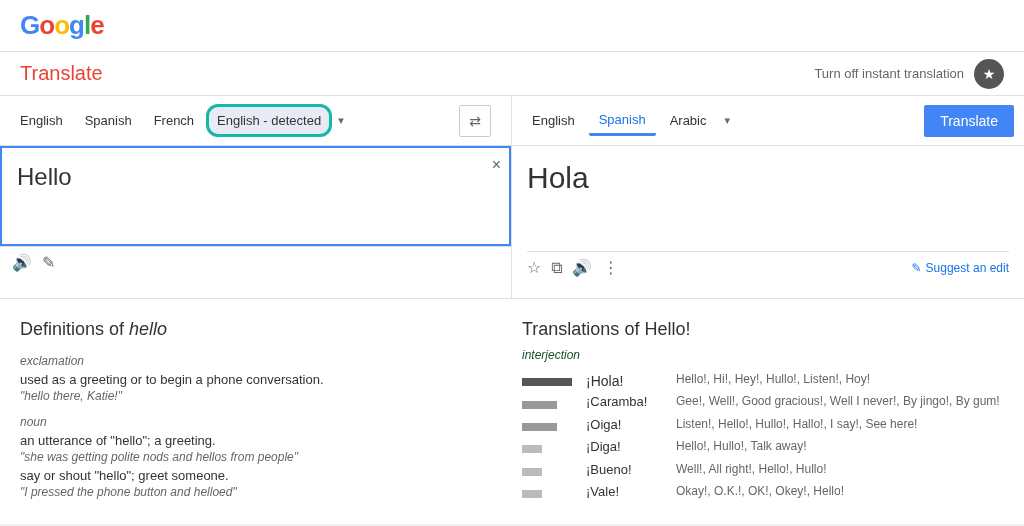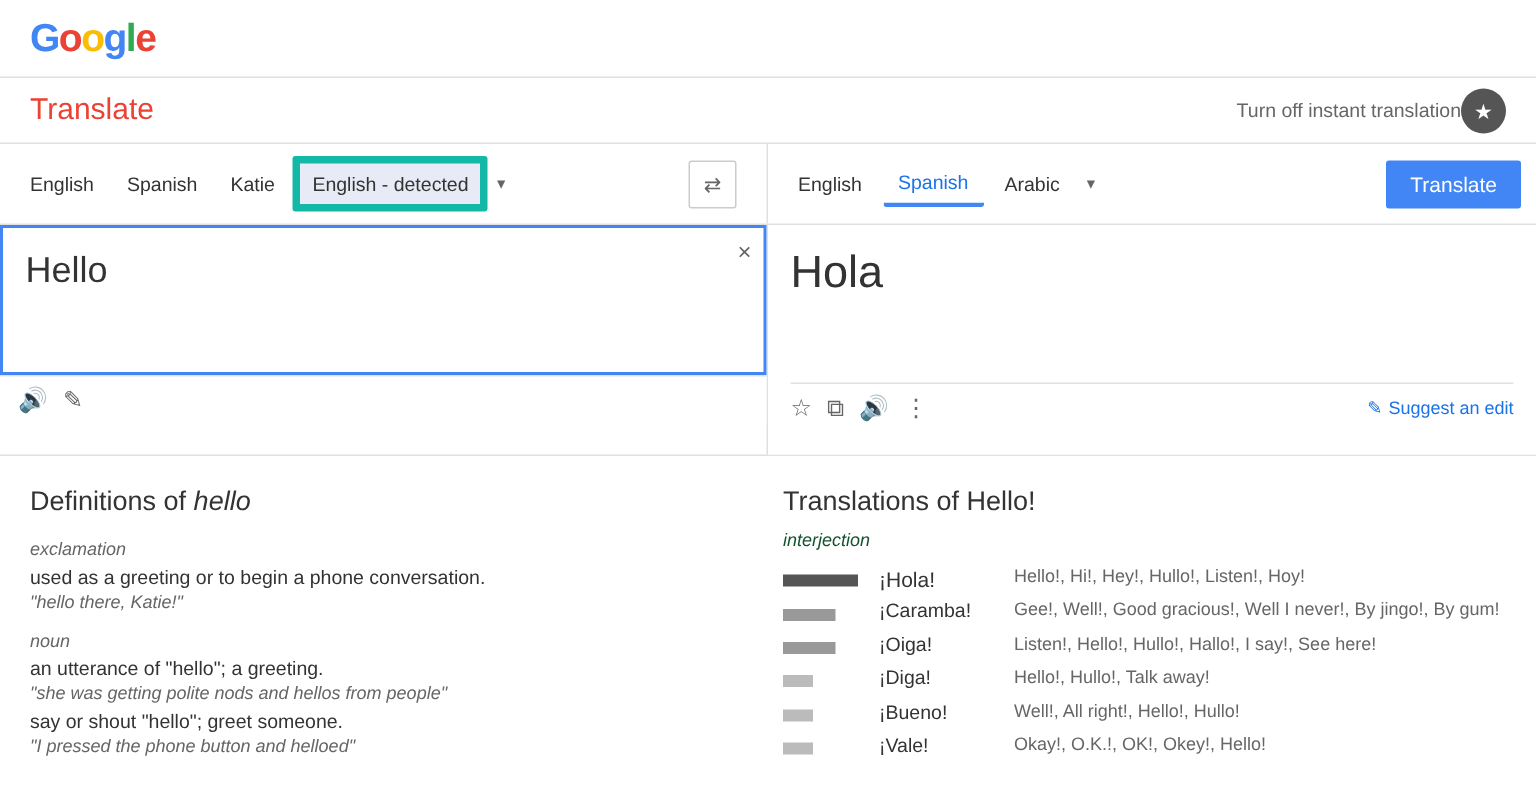--- a/index.html
+++ b/index.html
@@ -37,20 +37,21 @@
       height: 44px;
     }
     .translate-title {
       color: #EA4335;
       font-size: 20px;
       font-weight: normal;
     }
     .instant-controls {
       display: flex;
       align-items: center;
+      gap: 10px;
       text-align: center;
     }
     .instant-text {
       color: #666;
       font-size: 13px;
     }
     .star-btn {
       width: 30px;
       height: 30px;
       background: #555;
@@ -100,22 +101,22 @@
       border-radius: 2px;
     }
     .lang-btn.active {
       color: #1a73e8;
       border-bottom: 3px solid #4285F4;
       font-weight: 500;
     }
     .lang-detected {
       padding: 6px 8px;
       background: #e8eaf6;
-      border: 5px solid #14b8a6;
-      border-radius: 2px;
+      border: 3px solid #14b8a6;
+      border-radius: 12px;
       font-size: 13px;
       cursor: pointer;
       color: #333;
     }
     .lang-dropdown-btn {
       padding: 6px 4px;
       border: none;
       background: none;
       cursor: pointer;
       color: #666;
@@ -331,21 +332,21 @@
     </div>
   </div>
 </div>
 
 <div class="main">
 
   <div class="lang-panel">
     <div class="lang-bar-left">
       <button class="lang-btn">English</button>
       <button class="lang-btn">Spanish</button>
-      <button class="lang-btn">Katie</button>
+      <button class="lang-btn">French</button>
       <button class="lang-detected">English - detected</button>
       <button class="lang-dropdown-btn">▾</button>
       <div style="flex:1"></div>
       <button class="swap-btn">⇄</button>
     </div>
     <div class="lang-bar-right">
       <button class="lang-btn">English</button>
       <button class="lang-btn active">Spanish</button>
       <button class="lang-btn">Arabic</button>
       <button class="lang-dropdown-btn">▾</button>

